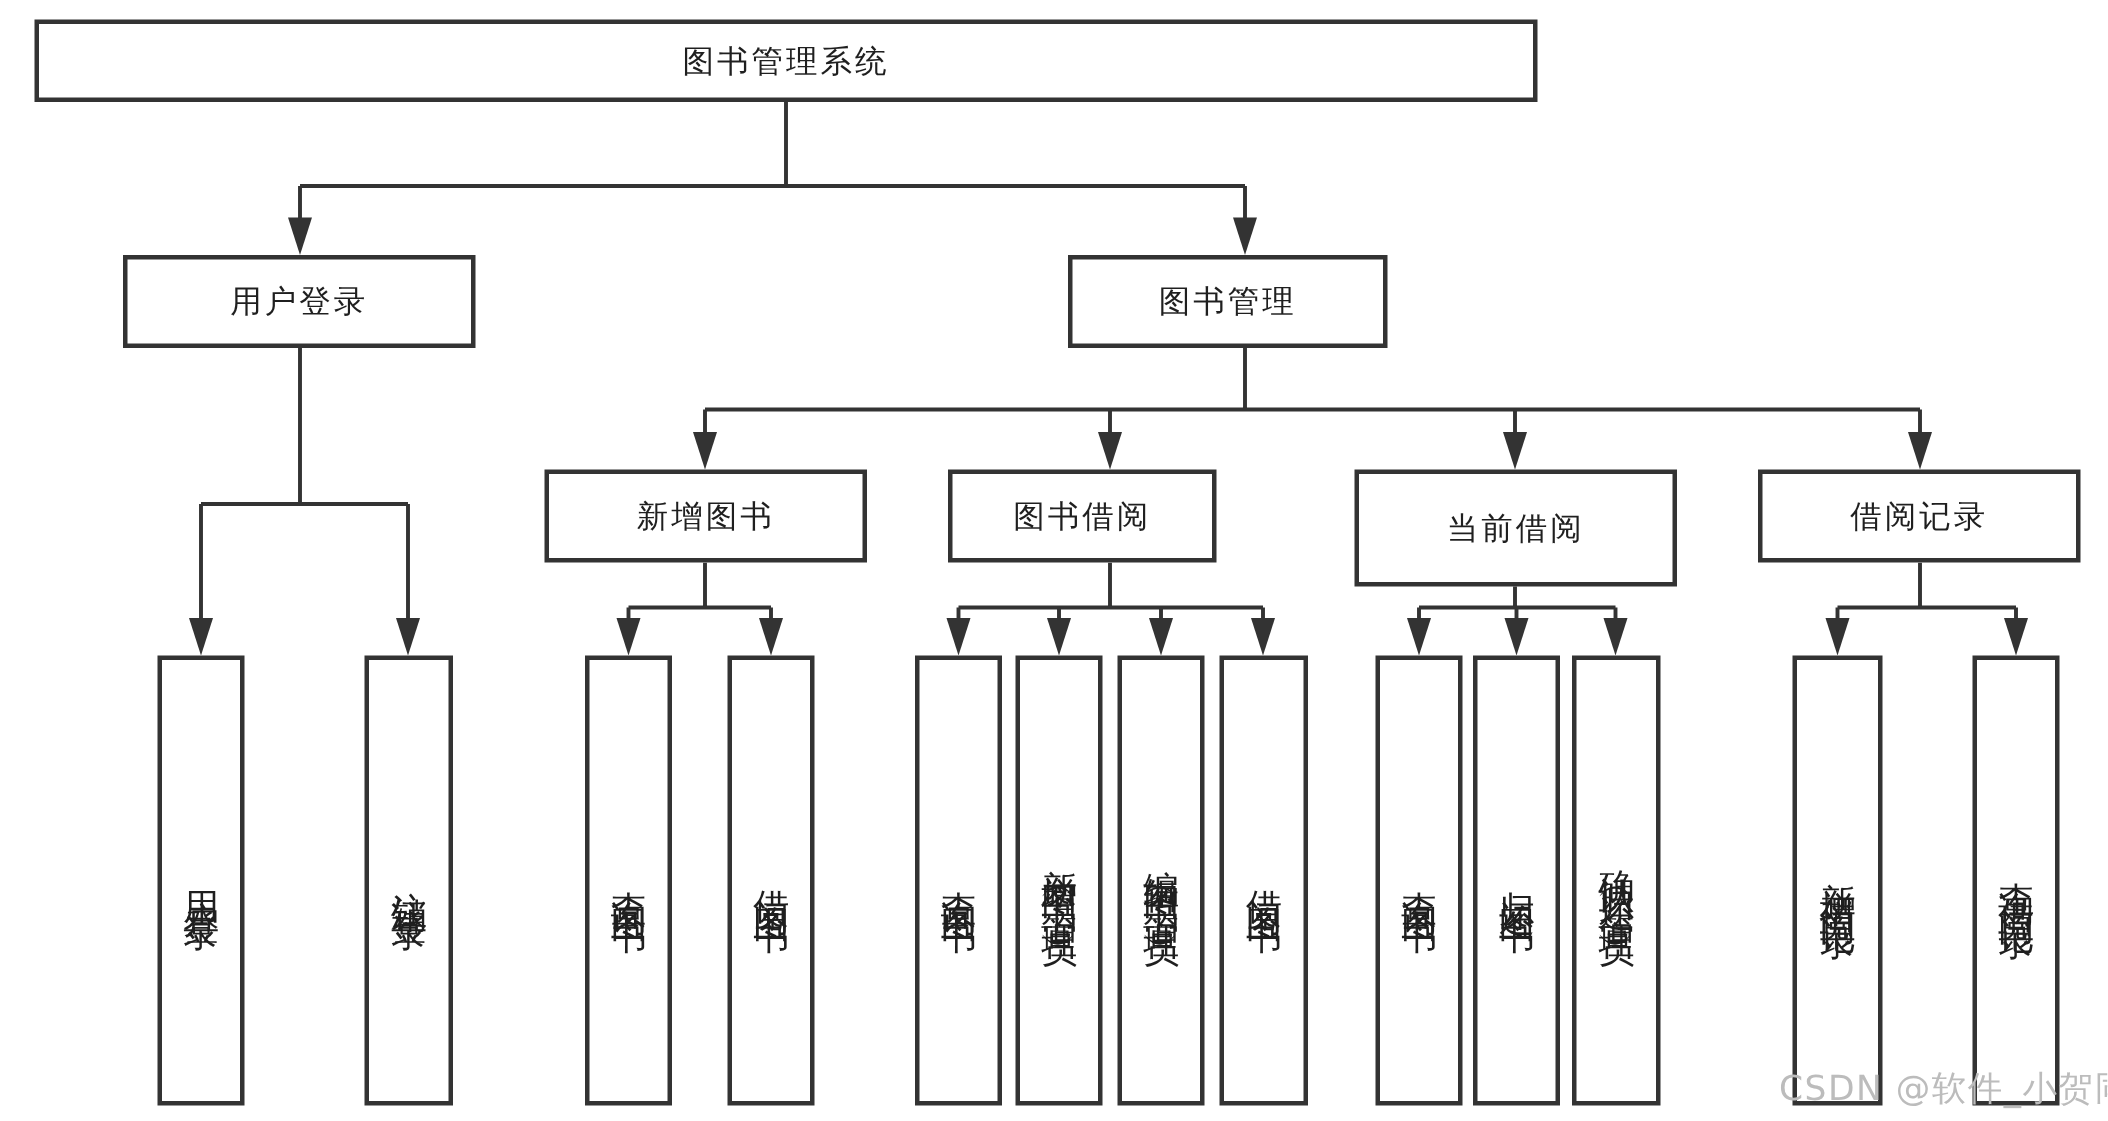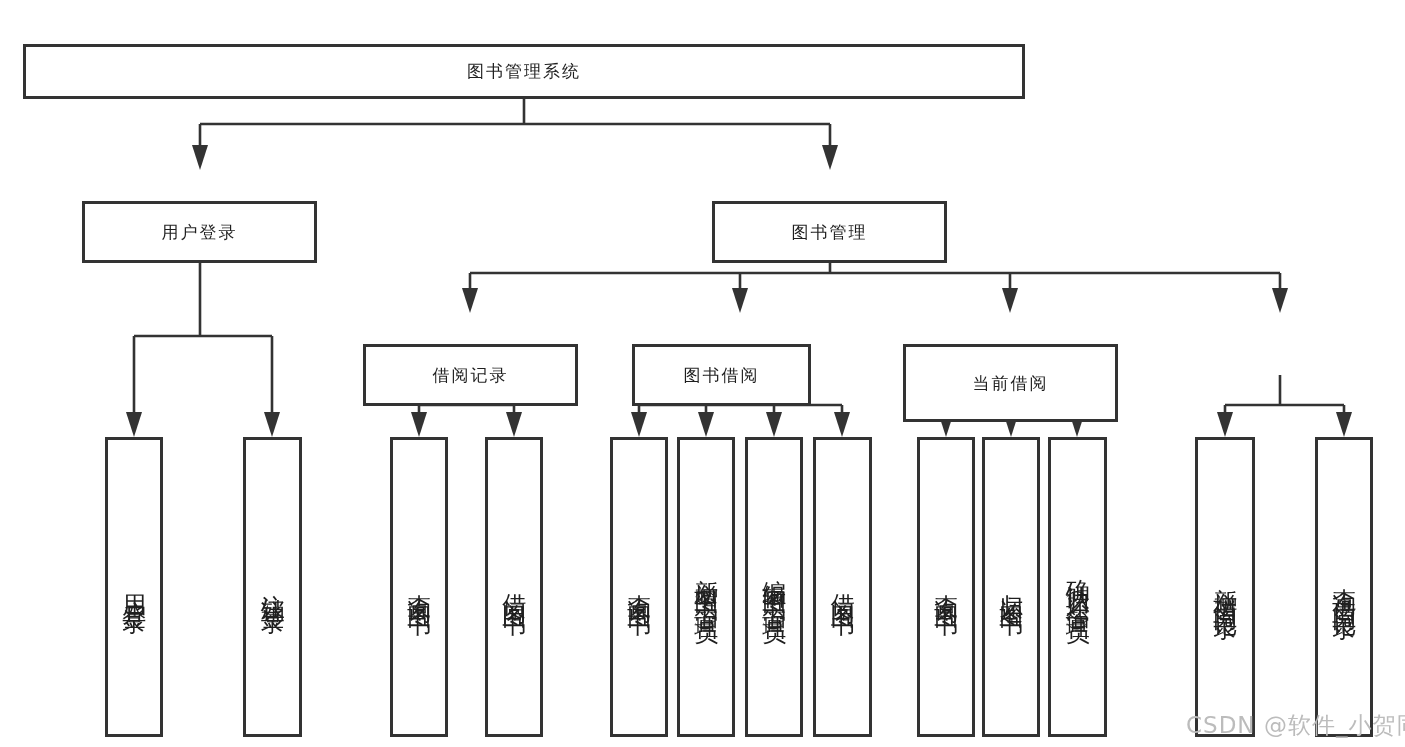--- a/index.html
+++ b/index.html
@@ -24,21 +24,21 @@
     position:absolute;
     background:#ffffff;
     border:3px solid var(--line);
     box-sizing:border-box;
     display:flex;
     align-items:center;
     justify-content:center;
     color:var(--text);
     z-index:2;
   }
-  .hbox{font-size:17px;letter-spacing:2px;white-space:nowrap;margin-top:31px;}
+  .hbox{font-size:21px;letter-spacing:2px;white-space:nowrap;}
   .vbox{font-size:24px;}
   .vbox .vtext{
     writing-mode:vertical-rl;
     text-orientation:mixed;
     letter-spacing:6px;
     line-height:1.1;
     white-space:nowrap;
   }
   .watermark{
     position:absolute;
@@ -106,32 +106,35 @@
     </g>
   </svg>
 
   <div class="box hbox" style="left:23px;top:13px;width:1002px;height:55px;">
     <span>图书管理系统</span>
   </div>
 
   <div class="box hbox" style="left:82px;top:170px;width:235px;height:62px;">
     <span>用户登录</span>
   </div>
-  <div class="box hbox" style="left:712px;top:170px;width:235px;height:62px;">
+  <div class="box hbox" style="left:712px;top:170px;width:213px;height:62px;">
     <span>图书管理</span>
   </div>
 
   <div class="box hbox" style="left:363px;top:313px;width:215px;height:62px;">
-    <span>借阅记录</span>
+    <span>新增图书</span>
   </div>
   <div class="box hbox" style="left:632px;top:313px;width:179px;height:62px;">
     <span>图书借阅</span>
   </div>
   <div class="box hbox" style="left:903px;top:313px;width:215px;height:78px;">
     <span>当前借阅</span>
+  </div>
+  <div class="box hbox" style="left:1172px;top:313px;width:215px;height:62px;">
+    <span>借阅记录</span>
   </div>
 
   <div class="box vbox" style="left:105px;top:437px;width:58px;height:300px;">
     <span class="vtext">用户登录</span>
   </div>
   <div class="box vbox" style="left:243px;top:437px;width:59px;height:300px;">
     <span class="vtext">注销登录</span>
   </div>
 
   <div class="box vbox" style="left:390px;top:437px;width:58px;height:300px;">

